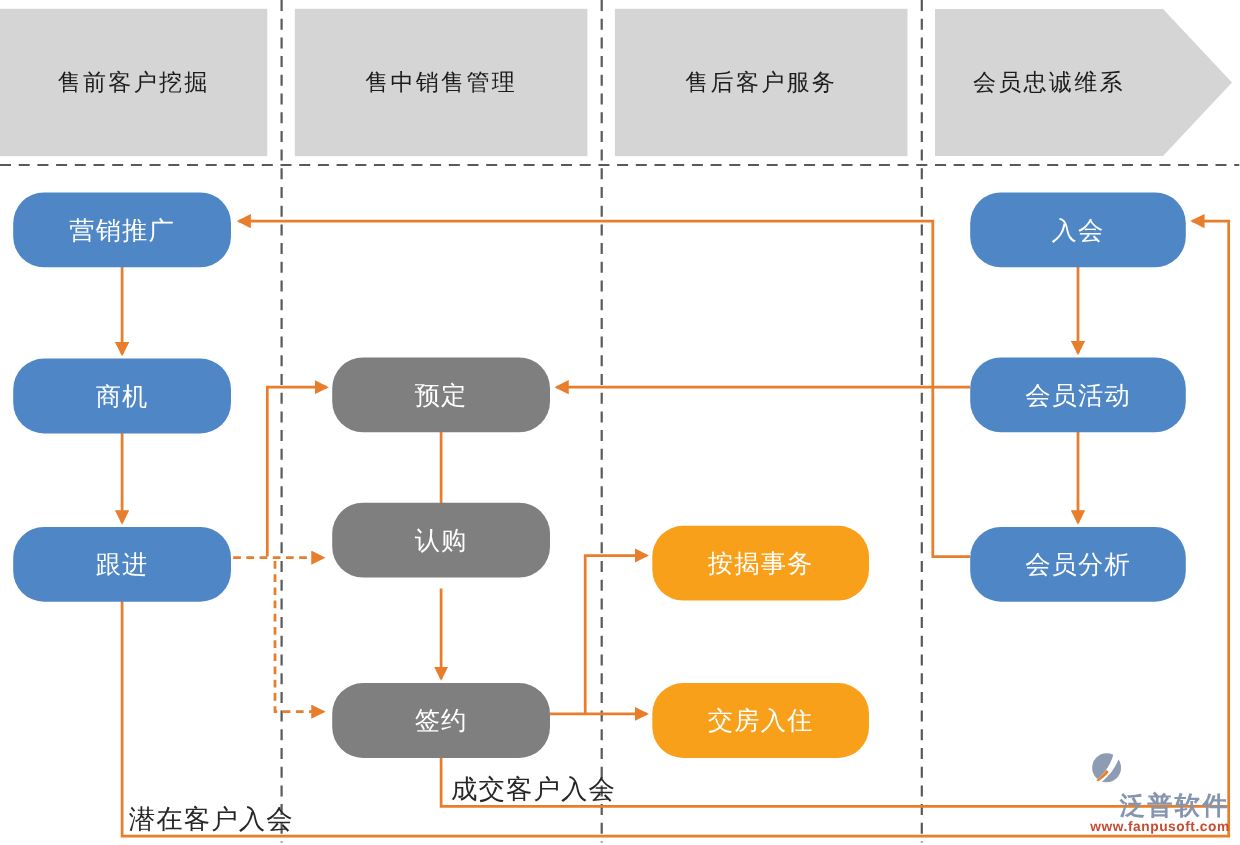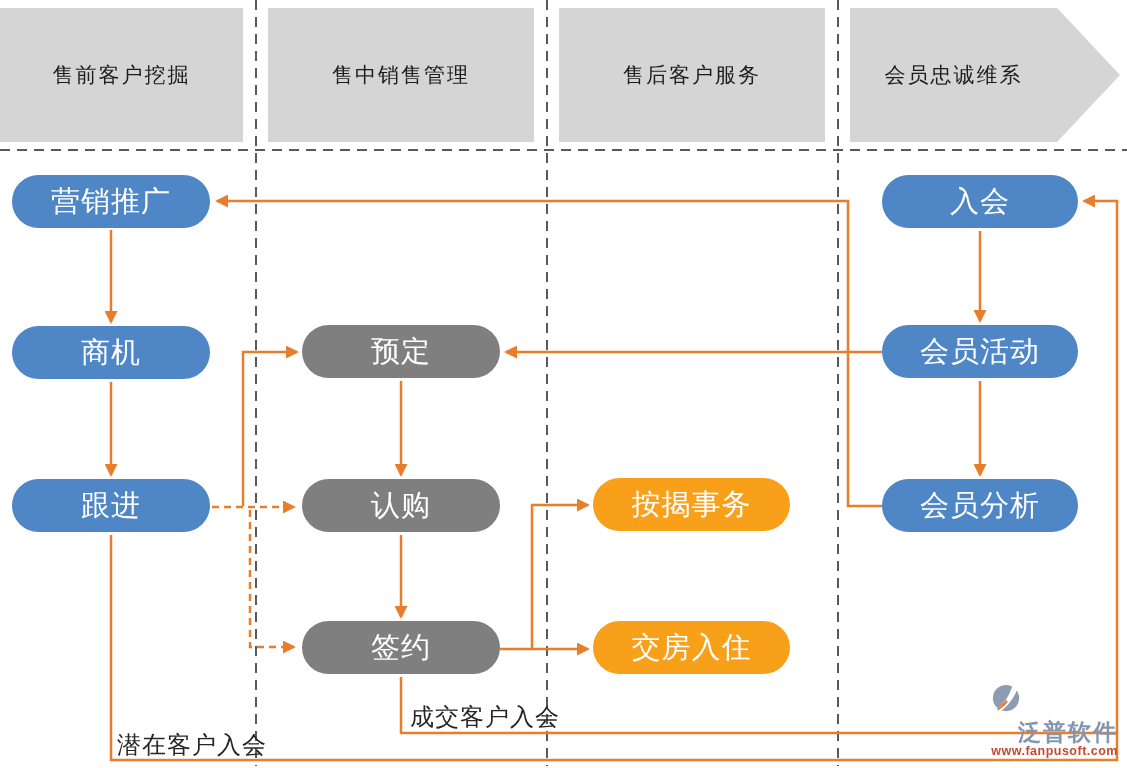--- a/index.html
+++ b/index.html
@@ -17,23 +17,23 @@
     clip-path:polygon(0 0,76.7% 0,100% 50%,76.7% 100%,0 100%);
   }
   .hdr-arrow .hdr-label{padding-right:63px;}
   
   #wires{position:absolute;left:0;top:0;z-index:2;}
   .sep{stroke:#595959;stroke-width:2;stroke-dasharray:10 7;fill:none;}
   .wire{stroke:#E87E2B;stroke-width:2.5;fill:none;stroke-linejoin:miter;}
   .wire-dashed{stroke-dasharray:7 5;}
   
   .node{
-    position:absolute;height:53px;border-radius:28px;z-index:3;
+    position:absolute;height:68px;border-radius:28px;z-index:3;
     display:flex;align-items:center;justify-content:center;
-    color:#fff;font-size:29px;letter-spacing:1px;
+    color:#fff;font-size:23px;letter-spacing:1px;
   }
   .node-blue{background:#4E86C6;}
   .node-gray{background:#7F7F7F;}
   .node-orange{background:#F9A01B;}
   
   .note{
     position:absolute;z-index:3;font-size:24px;color:#262626;letter-spacing:1px;white-space:nowrap;
   }
   
   .logo{
@@ -92,21 +92,21 @@
       <path class="wire" d="M111 535 L111 760 L1117 760 L1117 201 L1084 201" marker-end="url(#arr)"></path>
       <path class="wire wire-dashed" d="M212 507 L294 507" marker-end="url(#arr)"></path>
       <path class="wire wire-dashed" d="M250 510 L250 647 L294 647" marker-end="url(#arr)"></path>
     </g>
   </svg>
 
   <div class="node node-blue" style="left:12px;top:175px;width:198px">营销推广</div>
   <div class="node node-blue" style="left:12px;top:326px;width:198px">商机</div>
   <div class="node node-blue" style="left:12px;top:479px;width:198px">跟进</div>
   <div class="node node-gray" style="left:302px;top:325px;width:198px">预定</div>
-  <div class="node node-gray" style="left:302px;top:479px;width:198px">认购</div>
+  <div class="node node-gray" style="left:302px;top:457px;width:198px">认购</div>
   <div class="node node-gray" style="left:302px;top:621px;width:198px">签约</div>
   <div class="node node-orange" style="left:593px;top:478px;width:197px">按揭事务</div>
   <div class="node node-orange" style="left:593px;top:621px;width:197px">交房入住</div>
   <div class="node node-blue" style="left:882px;top:175px;width:196px">入会</div>
   <div class="node node-blue" style="left:882px;top:325px;width:196px">会员活动</div>
   <div class="node node-blue" style="left:882px;top:479px;width:196px">会员分析</div>
 
   <div class="note" style="left:117px;top:729px">潜在客户入会</div>
   <div class="note" style="left:410px;top:701px">成交客户入会</div>
 

